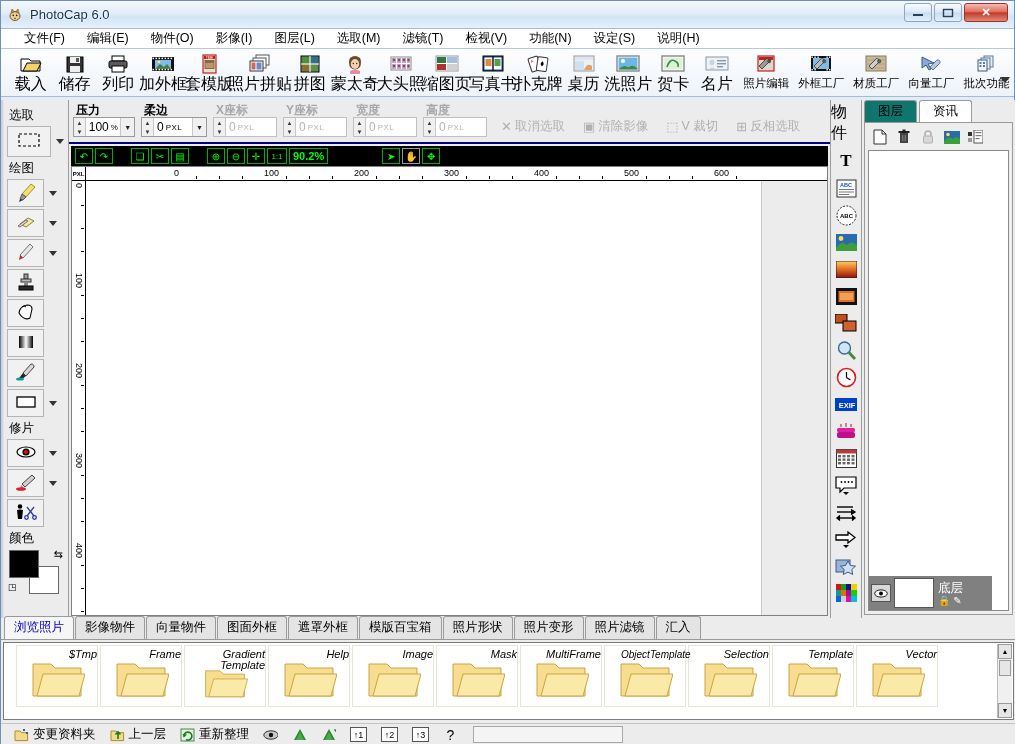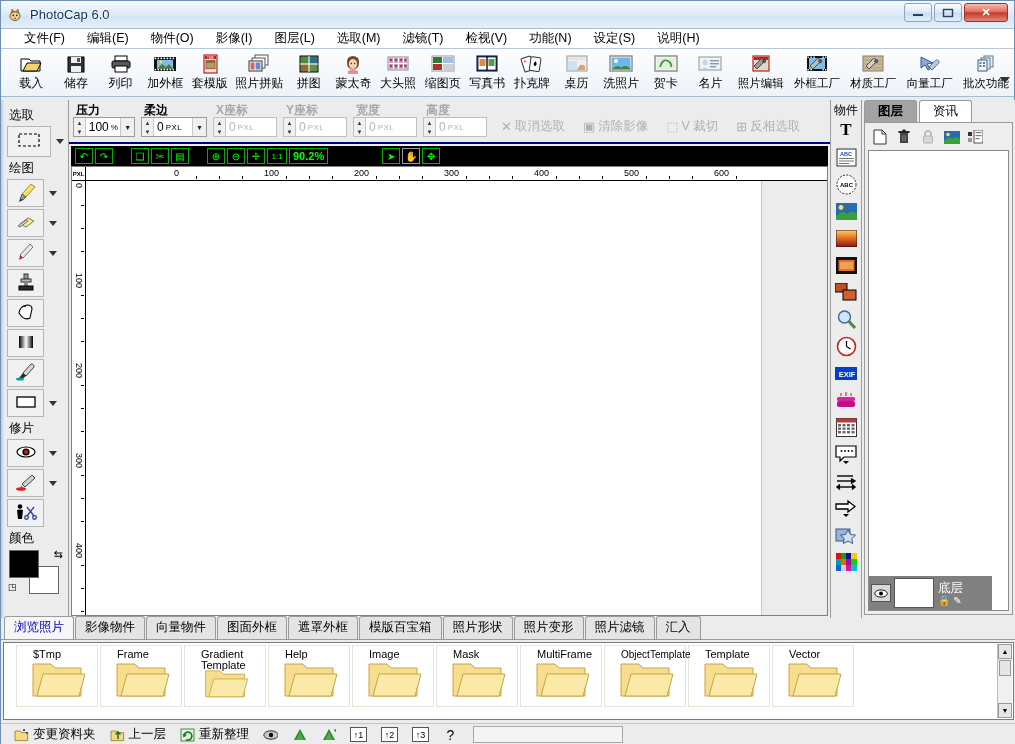--- a/index.html
+++ b/index.html
@@ -81,21 +81,21 @@
     width: 46px; height: 44px;
     display: flex; flex-direction: column; align-items: center;
     justify-content: flex-start;
     cursor: default;
   }
   .tb-ico {
     width: 26px; height: 24px; margin-top: 1px;
     position: relative;
   }
   .tb-lbl {
-    font-size: 12px; color: #000; margin-top: 1px;
+    font-size: 16px; color: #000; margin-top: 1px;
     white-space: nowrap; line-height: 13px;
   }
   .tb-lbl.wide { font-size: 11.5px; }
   .tb-more {
     position: absolute; right: 4px; top: 28px;
     width: 0; height: 0;
     border-left: 5px solid transparent;
     border-right: 5px solid transparent;
     border-top: 6px solid #333;
   }
@@ -271,41 +271,41 @@
     position:absolute; left:0; top:0; width:86px; height:435px; background:#fff;
   }
 
   
   #rightbar {
     width: 30px; height:100%;
     background:#ececec;
     display:flex; flex-direction:column; align-items:center;
     padding-top:2px;
   }
-  .rb-title { font-size:12px; color:#000; margin-bottom:0; }
+  .rb-title { font-size:16px; color:#000; margin-bottom:6px; }
   .rb-ico {
     width:22px; height:22px; margin-bottom:5px;
     display:flex; align-items:center; justify-content:center;
     position:relative;
   }
   #rightpanel {
     width:155px; height:100%;
     background:#ececec;
     border-left:1px solid #9c9c9c;
     display:flex; flex-direction:column;
     padding: 3px 3px 3px 2px;
   }
   .rp-tabs { display:flex; height:19px; align-items:flex-end; }
   .rp-tab {
     padding: 2px 13px 2px 13px; font-size:12.5px;
     border:1px solid #9a9a9a; border-bottom:none;
     background:#ffffff; margin-right:2px;
     border-radius:3px 3px 0 0;
   }
-  .rp-tab.active { background:#a3a3a3; font-weight:bold; }
+  .rp-tab.active { background:#0f766e; font-weight:normal; }
   .rp-body {
     flex:1; border:1px solid #9a9a9a; background:#eeeeee;
     padding:3px; display:flex; flex-direction:column;
   }
   .rp-toolrow {
     height:22px; display:flex; align-items:center; gap:7px;
     padding-left:3px; margin-bottom:2px;
   }
   .rp-ico { width:17px; height:17px; display:flex; align-items:center; justify-content:center; }
   .rp-list {
@@ -352,23 +352,23 @@
     overflow:hidden;
   }
   .folder-cell {
     width:82px; height:62px;
     border:1px solid #e8e4d8;
     display:flex; flex-direction:column; align-items:center;
     position:relative; margin-right:2px;
     padding-top:2px;
   }
   .folder-lbl {
-    font-size:11px; color:#000; text-align:left;
+    font-size:11px; color:#000; text-align:right;
     line-height:11px; position:absolute; top:3px; left:16px; right:0;
-    z-index:3; white-space:normal;
+    z-index:3; white-space:normal;font-style:italic;
   }
   .folder-ico { margin-top:10px; }
   #bscroll {
     position:absolute; right:1px; top:1px; width:15px; bottom:1px;
     background:#f0f0f0; border-left:1px solid #bbb;
     display:flex; flex-direction:column; justify-content:space-between;
   }
   .sc-btn {
     height:15px; background:#e6e6e6; border:1px solid #9a9a9a;
     display:flex; align-items:center; justify-content:center; font-size:7px;
@@ -1445,20 +1445,29 @@
       <div class="folder-cell">
         <span class="folder-lbl" style="font-size:10px">ObjectTemplate</span>
         <span class="folder-ico">
           <svg width="56" height="42" viewBox="0 0 56 42">
               <path d="M4 6 h18 l4 4 h26 v28 H4 Z" fill="#f6dd90" stroke="#c9a540"></path>
               <path d="M8 38 L14 16 h42 l-6 22 Z" fill="#fbe9a8" stroke="#c9a540"></path>
             </svg>
         </span>
       </div>
 
+      <div class="folder-cell">
+        <span class="folder-lbl">Selection</span>
+        <span class="folder-ico">
+          <svg width="56" height="42" viewBox="0 0 56 42">
+              <path d="M4 6 h18 l4 4 h26 v28 H4 Z" fill="#f6dd90" stroke="#c9a540"></path>
+              <path d="M8 38 L14 16 h42 l-6 22 Z" fill="#fbe9a8" stroke="#c9a540"></path>
+            </svg>
+        </span>
+      </div>
 
       <div class="folder-cell">
         <span class="folder-lbl">Template</span>
         <span class="folder-ico">
           <svg width="56" height="42" viewBox="0 0 56 42">
               <path d="M4 6 h18 l4 4 h26 v28 H4 Z" fill="#f6dd90" stroke="#c9a540"></path>
               <path d="M8 38 L14 16 h42 l-6 22 Z" fill="#fbe9a8" stroke="#c9a540"></path>
             </svg>
         </span>
       </div>

